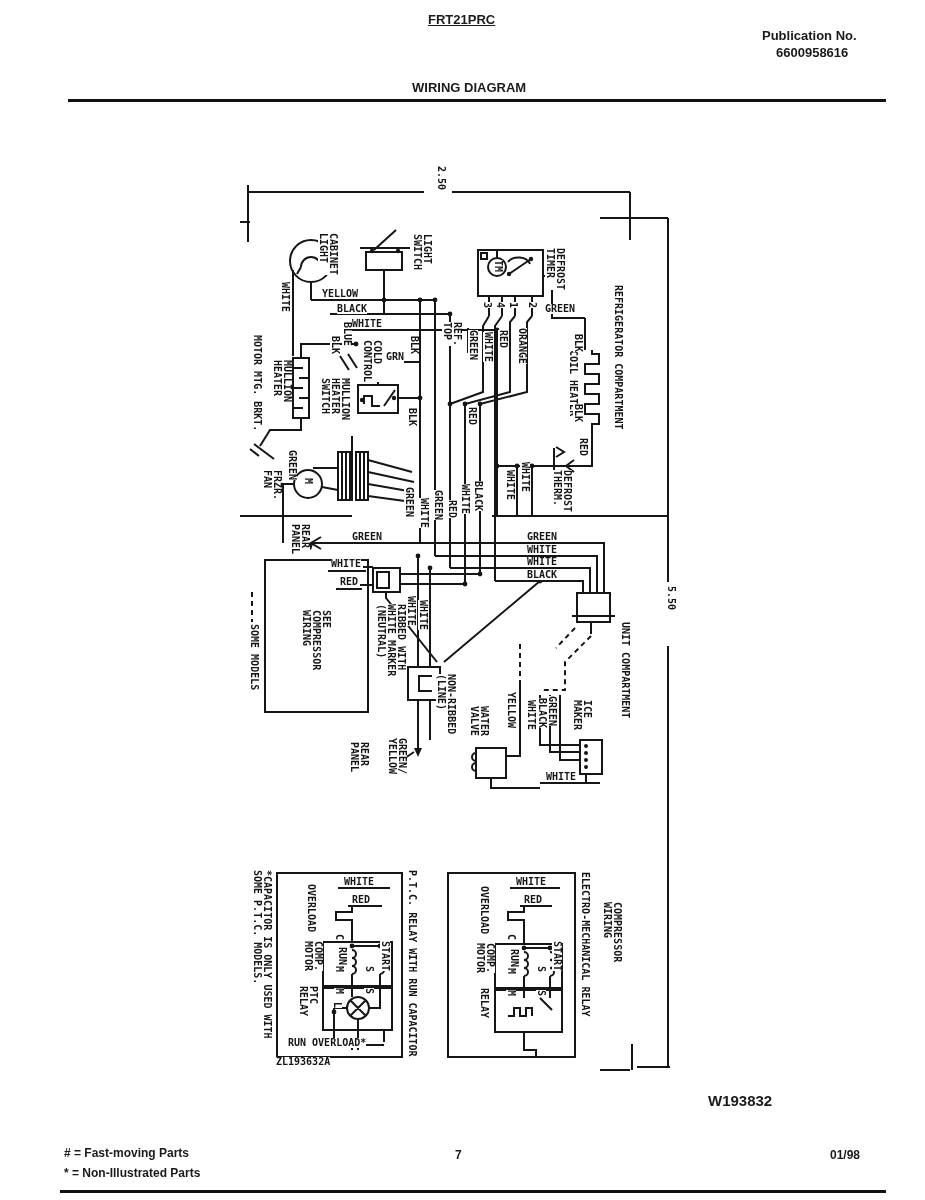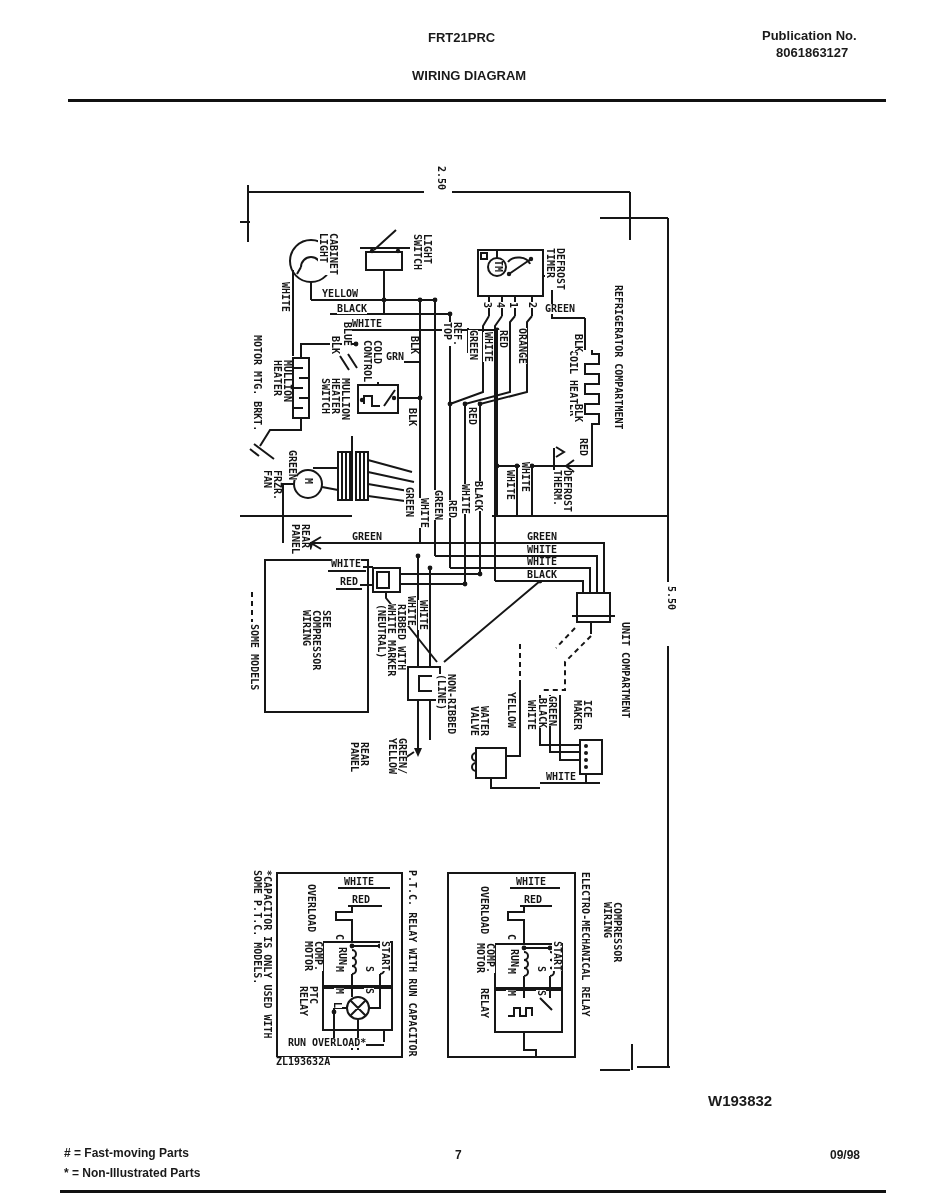--- a/index.html
+++ b/index.html
@@ -11,24 +11,24 @@
   .hd{position:absolute;font:700 13px "Liberation Sans",sans-serif;color:#1a1a1a;}
   .ft{position:absolute;font:700 12px "Liberation Sans",sans-serif;color:#1a1a1a;}
   .rule{position:absolute;background:#111;}
   svg{position:absolute;left:0;top:0;}
 </style>
 </head>
 <body>
 
 <div class="page">
 
-  <div class="hd" style="left:428px;top:30px;">FRT21PRC</div>
+  <div class="hd" style="left:428px;top:12px;text-decoration:underline;">FRT21PRC</div>
   <div class="hd" style="left:762px;top:28px;">Publication No.</div>
-  <div class="hd" style="left:776px;top:45px;">8061863127</div>
-  <div class="hd" style="left:412px;top:68px;">WIRING DIAGRAM</div>
+  <div class="hd" style="left:776px;top:45px;">6600958616</div>
+  <div class="hd" style="left:412px;top:80px;">WIRING DIAGRAM</div>
   <div class="rule" style="left:68px;top:99px;width:818px;height:3px;"></div>
 
   <svg width="925" height="1200" viewBox="0 0 925 1200">
     <g stroke="#161616" stroke-width="2" fill="none">
 
       <path d="M248,192 H424 M452,192 H630 M248,185 V242 M630,192 V240 M600,218 H668 M668,218 V582 M668,646 V1067 M637,1067 H670 M632,1044 V1070 M600,1070 H630 M240,516 H352 M492,516 H668 M240,222 H250"></path>
 
       <g>
         <circle cx="311" cy="261" r="21"></circle>
         <path d="M301,267 a10,10 0 1 1 20,0 M301,267 l-4,7 M321,267 l4,7"></path>
@@ -299,16 +299,16 @@
   <div class="lbl v" style="left:546px;top:966px;">S</div>
   <div class="lbl v" style="left:546px;top:990px;">S</div>
   <div class="lbl v" style="left:590px;top:872px;">ELECTRO-MECHANICAL RELAY</div>
   <div class="lbl v" style="left:622px;top:902px;">COMPRESSOR
 WIRING</div>
 
   <div class="ft" style="left:708px;top:1092px;font-size:15px;">W193832</div>
   <div class="ft" style="left:64px;top:1146px;"># = Fast-moving Parts</div>
   <div class="ft" style="left:64px;top:1166px;">* = Non-Illustrated Parts</div>
   <div class="ft" style="left:455px;top:1148px;">7</div>
-  <div class="ft" style="left:830px;top:1148px;">09/98</div>
+  <div class="ft" style="left:830px;top:1148px;">01/98</div>
   <div class="rule" style="left:60px;top:1190px;width:826px;height:3px;"></div>
 
 </div>
 
 </body></html>

